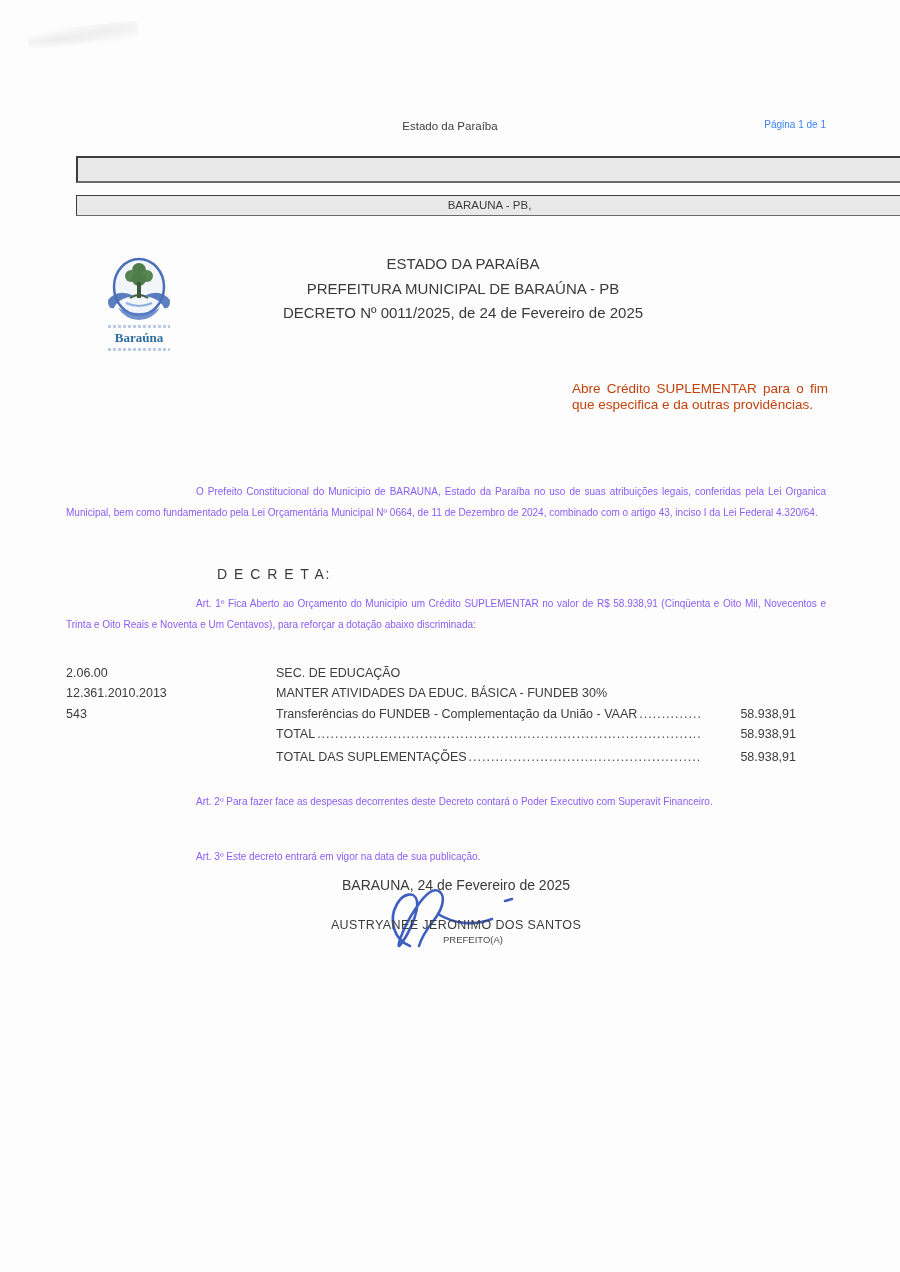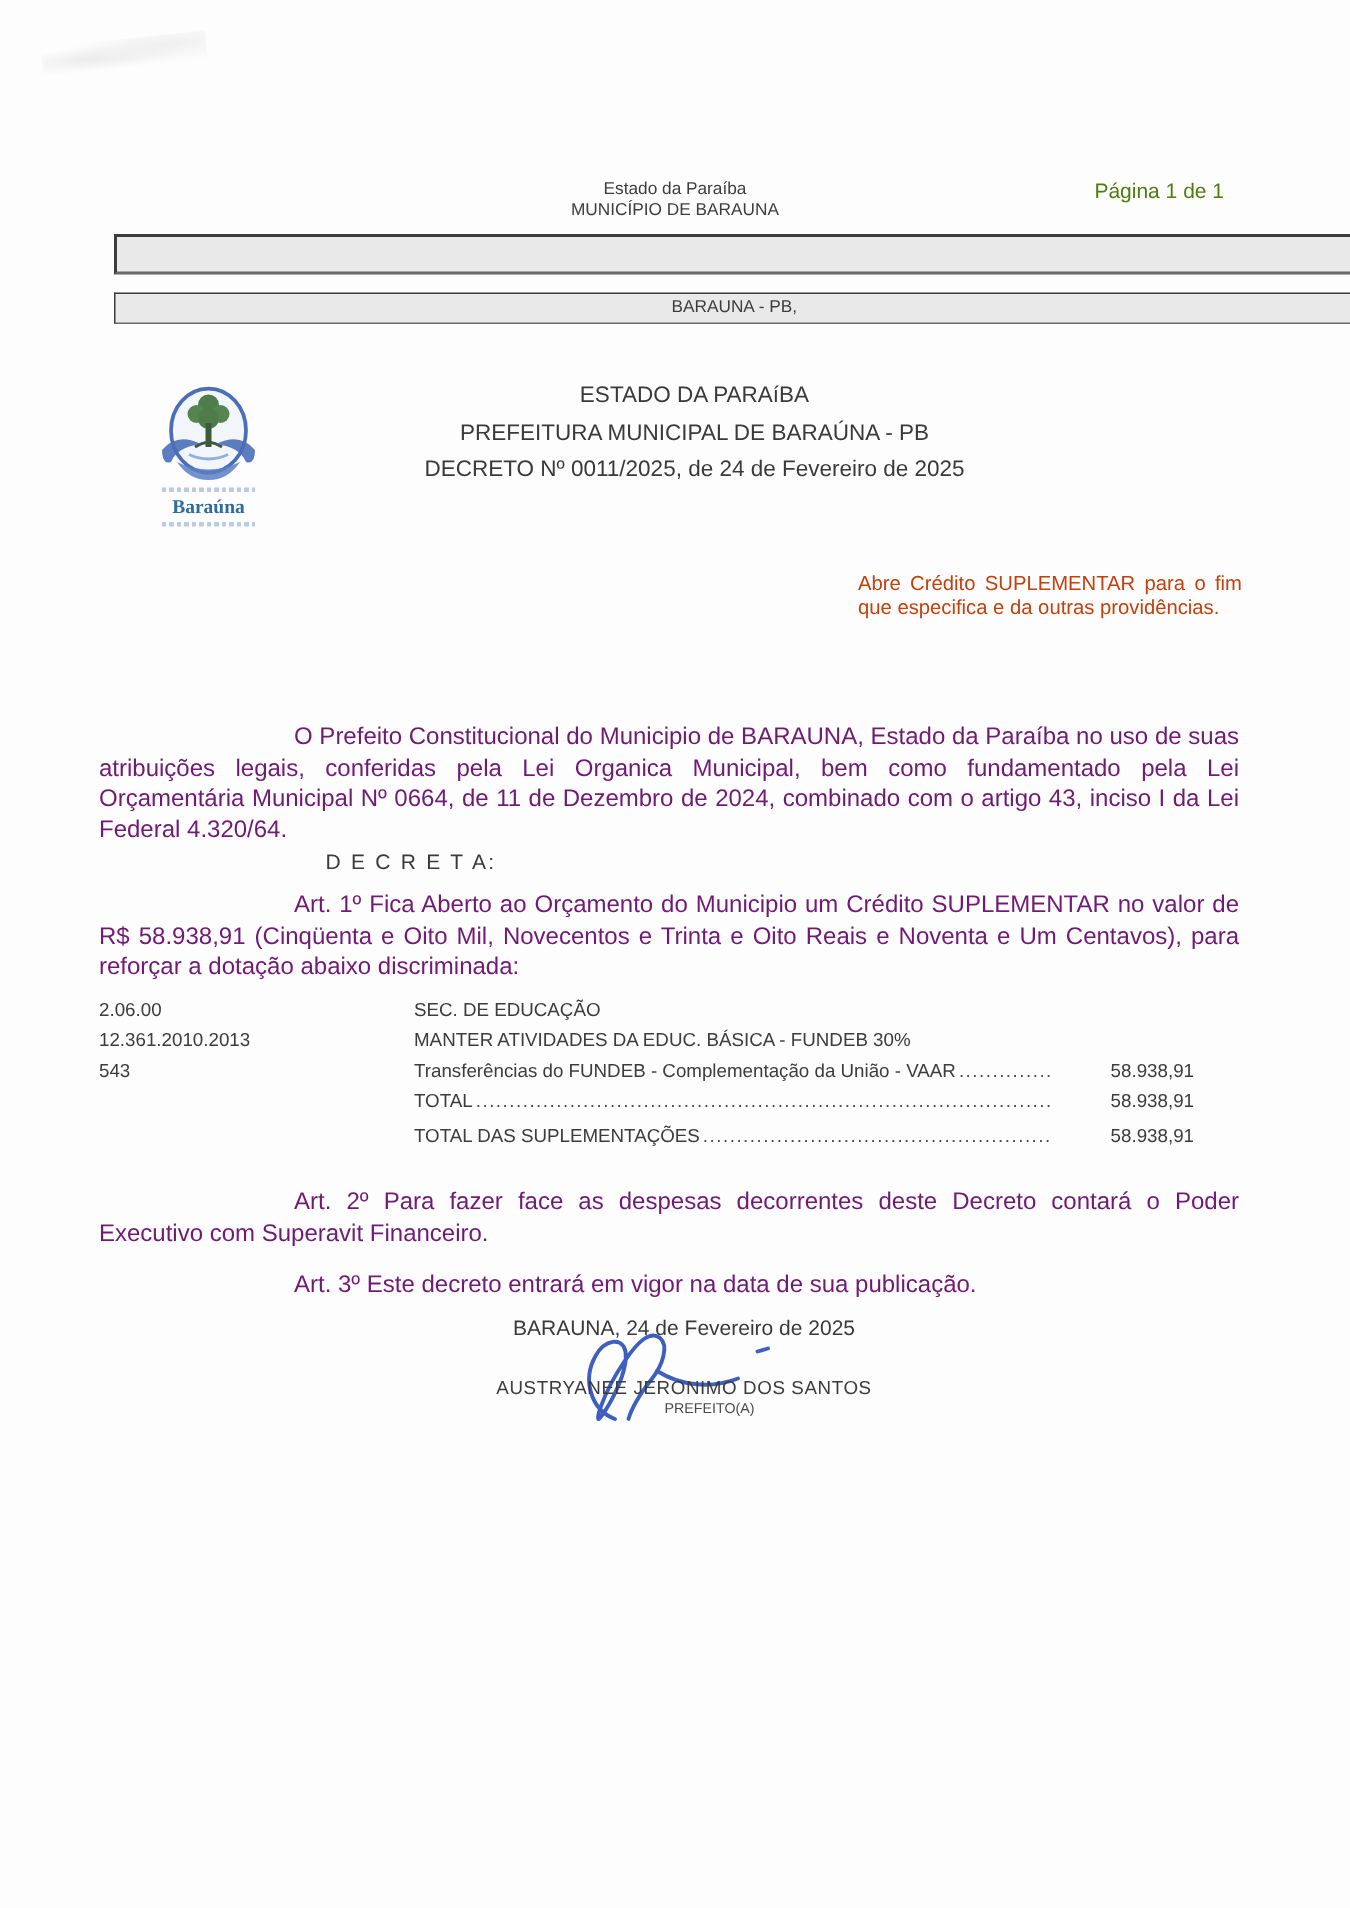--- a/index.html
+++ b/index.html
@@ -23,21 +23,21 @@
   }
   .abs{position:absolute;}
   
   .smudge{left:28px;top:26px;width:110px;height:22px;
     background:radial-gradient(ellipse at 30% 50%, #ececec 0%, transparent 55%),
                radial-gradient(ellipse at 75% 30%, #efefef 0%, transparent 60%);
     transform:rotate(-6deg);}
   
   .top-header{left:0;top:120px;width:900px;text-align:center;
     font-size:11.5px;line-height:13.5px;color:#3d3d3d;}
-  .page-number{top:119px;right:84px;font-size:14px;color:#4d7c0f;}
+  .page-number{top:119px;right:74px;font-size:10px;color:#3b82f6;}
   .gray-box{left:76px;width:827px;background:var(--box-fill);
     border:2px solid var(--box-border);
     border-color:#3c3c3c #6a6a6a #6a6a6a #3c3c3c;}
   .box-empty{top:156px;height:27px;}
   .box-city{top:195px;height:21px;border-width:1.5px;
     font-size:11.5px;color:#3d3d3d;text-align:center;line-height:18px;}
   
   .logo{left:93px;top:256px;width:92px;height:96px;text-align:center;}
   .logo svg{display:block;margin:0 auto;}
   .logo-tinyline{height:3px;width:62px;margin:1px auto 0;
@@ -45,22 +45,22 @@
     opacity:.7;}
   .logo-wordmark{font-family:"Liberation Serif", serif;font-weight:bold;
     font-size:13px;color:#2e6b9e;line-height:18px;margin-top:1px;}
   
   .title-block{left:100px;top:252px;width:726px;text-align:center;
     font-size:15px;line-height:24.5px;color:#3a3a3a;}
   
   .summary{left:572px;top:381px;width:256px;font-size:13.5px;
     line-height:16.4px;text-align:justify;color:#c2410c;}
   
-  .para{left:66px;width:760px;font-size:16px;line-height:20.6px;
-    text-align:justify;color:#701a75;}
+  .para{left:66px;width:760px;font-size:10px;line-height:20.6px;
+    text-align:justify;color:#8b5cf6;}
   .para.indent{text-indent:130px;}
   .preamble{top:482px;}
   .decreta{left:217px;top:566px;font-size:14px;letter-spacing:1.5px;color:#3a3a3a;}
   .article1{top:594px;}
   .article2{top:792px;}
   .article3{top:847px;text-align:left;}
   
   .budget{left:66px;top:666px;width:734px;font-size:12.5px;color:#3c3c3c;}
   .brow{display:flex;align-items:baseline;height:20.3px;}
   .brow.spaced{margin-top:2.5px;}
@@ -80,21 +80,20 @@
     font-size:9.5px;color:#4a4a4a;}
   .sig-svg{left:380px;top:884px;}
 </style>
 </head>
 <body>
 
 <div class="abs smudge"></div>
 
 <div class="abs top-header">
   <div>Estado da Paraíba</div>
-  <div>MUNICÍPIO DE BARAUNA</div>
 </div>
 <div class="abs page-number">Página 1 de 1</div>
 
 <div class="abs gray-box box-empty"></div>
 <div class="abs gray-box box-city">
   <span>BARAUNA - PB,</span>
 </div>
 
 <div class="abs logo">
   <span>

